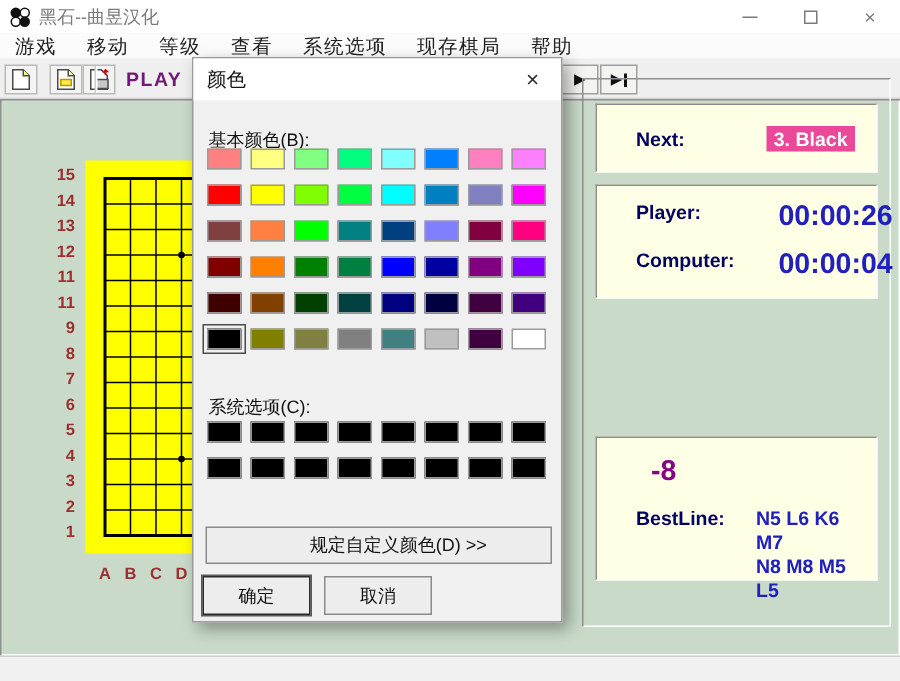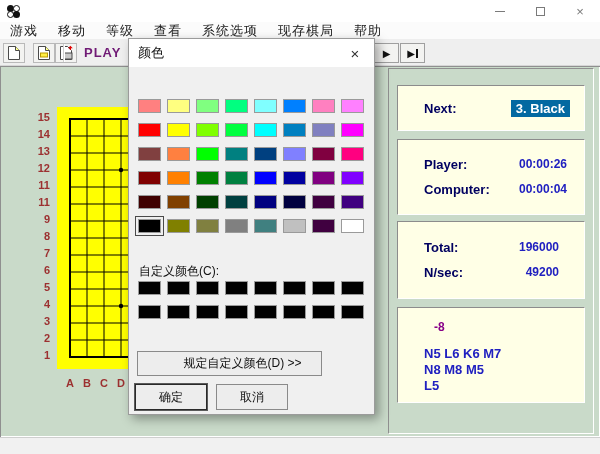--- a/index.html
+++ b/index.html
@@ -35,29 +35,29 @@
   
   .content { position:absolute; left:0; top:66px; width:100%; height:371px; background:#C9DAC9; box-shadow:inset 1px 1px 0 #8f8f8f, inset -1px -1px 0 #ffffff; }
   .statusbar { position:absolute; left:0; top:437px; width:100%; height:17px; background:#f1f1f1; border-top:1px solid #cfcfcf; }
 
   
   .board-panel { position:absolute; left:57px; top:107px; width:262px; height:262px; background:#FFFF00; z-index:2; }
   .rowlab { position:absolute; width:24px; text-align:right; font-size:11px; font-weight:bold; color:#9C3030; z-index:2; }
   .collab { position:absolute; top:377px; width:16px; text-align:center; font-size:11px; font-weight:bold; color:#9C3030; z-index:2; }
 
   
-  .sidebar { position:absolute; left:388px; top:68px; width:206px; height:366px; z-index:3;
+  .sidebar { position:absolute; left:388px; top:52px; width:206px; height:366px; z-index:3;
              border-top:1px solid #8f8f8f; border-left:1px solid #8f8f8f; border-right:1px solid #fff; border-bottom:1px solid #fff; }
   .ibox { position:absolute; left:8px; width:188px; background:#FFFFE6;
           border-top:1px solid #8c8c8c; border-left:1px solid #8c8c8c; border-right:1px solid #fff; border-bottom:1px solid #fff; }
   .ibox .lab { font-size:13px; font-weight:bold; color:#000060; }
-  .ibox .val { font-size:12px; font-weight:bold; color:#2020C0; }
+  .ibox .val { font-size:19px; font-weight:bold; color:#2020C0; }
   #box-next { top:16px; height:46px; display:flex; align-items:center; }
   #box-next .lab { margin-left:26px; }
-  #box-next .val-inv { margin-left:auto; margin-right:14px; background:#0369a1; color:#fff; font-size:13px; font-weight:bold; padding:1px 5px;text-align:right; }
+  #box-next .val-inv { margin-left:auto; margin-right:14px; background:#ec4899; color:#fff; font-size:13px; font-weight:bold; padding:1px 5px;text-align:right; }
   #box-times { top:70px; height:76px; } #box-stats { top:152px; height:78px; }
   .tworow { display:grid; grid-template-columns:95px 1fr; row-gap:10px; align-content:center; padding:0 26px 0 26px; }
   .tworow .val { text-align:right; }
   #box-eval { top:238px; height:96px; padding:12px 12px 0 26px; }
   .evalrow { display:grid; grid-template-columns:80px 1fr; margin-bottom:12px; }
   .neg { color:#880088 !important; padding-left:10px; }
   .bl-lines { line-height:16px; }
   .bl-lines div { font-size:13px; font-weight:bold; color:#2020C0; }
 
   
@@ -67,36 +67,37 @@
   .dlg-title { font-size:13px; color:#111; margin-left:9px; }
   .dlg-close { margin-left:auto; width:38px; height:100%; display:flex; align-items:center; justify-content:center; font-size:15px; color:#333; }
   .dlg-lbl { position:absolute; left:10px; font-size:12px; color:#111; }
   #lbl-basic { top:46px; } #lbl-custom { top:224px; }
   .swgrid { position:absolute; left:9px; display:grid; grid-template-columns:repeat(8,23px); gap:10px 6px; }
   #grid-basic { top:60px; } #grid-custom { top:242px; }
   .sw { width:23px; height:14px; border:1px solid #9a9a9a; }
   .sw.sel { outline:1px solid #4a4a4a; outline-offset:2px; }
   .dlg-btn { position:absolute; background:#ededed; border:1px solid #8a8a8a; font-size:12px; color:#111;
              display:flex; align-items:center; justify-content:center; }
-  #btn-define { left:8px; top:312px; width:185px; height:25px;padding-left:26px; }
+  #btn-define { left:8px; top:312px; width:231px; height:25px;padding-left:26px; }
   #btn-ok { left:6px; top:345px; width:72px; height:26px; border:1px solid #2a2a2a; box-shadow:0 0 0 1px #5a5a5a; }
   #btn-cancel { left:87px; top:345px; width:72px; height:26px; }
 </style>
 </head>
 <body>
 
 <div id="win">
 
   <div class="titlebar">
     <span class="appicon">
       <i class="s1"></i>
         <i class="s2"></i>
         <i class="s3"></i>
         <i class="s4"></i>
     </span>
+    <span class="wtitle">黑石--曲昱汉化</span>
     <span class="wbtns">
       <span class="wbtn">
           <span class="mn"></span>
         </span>
       <span class="wbtn">
           <span class="sq"></span>
         </span>
       <span class="wbtn">×</span>
     </span>
   </div>
@@ -216,47 +217,43 @@
     <div class="ibox" id="box-next">
       <span class="lab">Next:</span>
       <span class="val-inv">3. Black</span>
     </div>
     <div class="ibox tworow" id="box-times">
       <span class="lab">Player:</span>
       <span class="val">00:00:26</span>
       <span class="lab">Computer:</span>
       <span class="val">00:00:04</span>
     </div>
-    <div class="ibox tworow" id="box-stats">
-      <span class="lab">Total:</span>
-      <span class="val">196000</span>
-      <span class="lab">N/sec:</span>
-      <span class="val">49200</span>
-    </div>
     <div class="ibox" id="box-eval">
       <div class="evalrow">
         <span class="val neg">-8</span>
       </div>
       <div class="evalrow">
+        <span class="lab">BestLine:</span>
         <span class="bl-lines">
           <div>N5 L6 K6 M7</div>
           <div>N8 M8 M5</div>
           <div>L5</div>
         </span>
       </div>
     </div>
   </div>
 
   <div class="statusbar"></div>
 
   <div class="dialog">
     <div class="dlg-titlebar">
       <span class="dlg-title">颜色</span>
       <span class="dlg-close">×</span>
     </div>
+    <span class="dlg-lbl" id="lbl-basic">基本颜色(B):</span>
     <div class="swgrid" id="grid-basic">
         <div class="sw" style="background: rgb(255, 128, 128);"></div>
         <div class="sw" style="background: rgb(255, 255, 128);"></div>
         <div class="sw" style="background: rgb(128, 255, 128);"></div>
         <div class="sw" style="background: rgb(0, 255, 128);"></div>
         <div class="sw" style="background: rgb(128, 255, 255);"></div>
         <div class="sw" style="background: rgb(0, 128, 255);"></div>
         <div class="sw" style="background: rgb(255, 128, 192);"></div>
         <div class="sw" style="background: rgb(255, 128, 255);"></div>
         <div class="sw" style="background: rgb(255, 0, 0);"></div>
@@ -293,21 +290,21 @@
         <div class="sw" style="background: rgb(64, 0, 128);"></div>
         <div class="sw sel" style="background: rgb(0, 0, 0);"></div>
         <div class="sw" style="background: rgb(128, 128, 0);"></div>
         <div class="sw" style="background: rgb(128, 128, 64);"></div>
         <div class="sw" style="background: rgb(128, 128, 128);"></div>
         <div class="sw" style="background: rgb(64, 128, 128);"></div>
         <div class="sw" style="background: rgb(192, 192, 192);"></div>
         <div class="sw" style="background: rgb(64, 0, 64);"></div>
         <div class="sw" style="background: rgb(255, 255, 255);"></div>
       </div>
-    <span class="dlg-lbl" id="lbl-custom">自定义颜色(C):</span>
+    <span class="dlg-lbl" id="lbl-custom">系统选项(C):</span>
     <div class="swgrid" id="grid-custom">
         <div class="sw" style="background: rgb(0, 0, 0);"></div>
         <div class="sw" style="background: rgb(0, 0, 0);"></div>
         <div class="sw" style="background: rgb(0, 0, 0);"></div>
         <div class="sw" style="background: rgb(0, 0, 0);"></div>
         <div class="sw" style="background: rgb(0, 0, 0);"></div>
         <div class="sw" style="background: rgb(0, 0, 0);"></div>
         <div class="sw" style="background: rgb(0, 0, 0);"></div>
         <div class="sw" style="background: rgb(0, 0, 0);"></div>
         <div class="sw" style="background: rgb(0, 0, 0);"></div>

